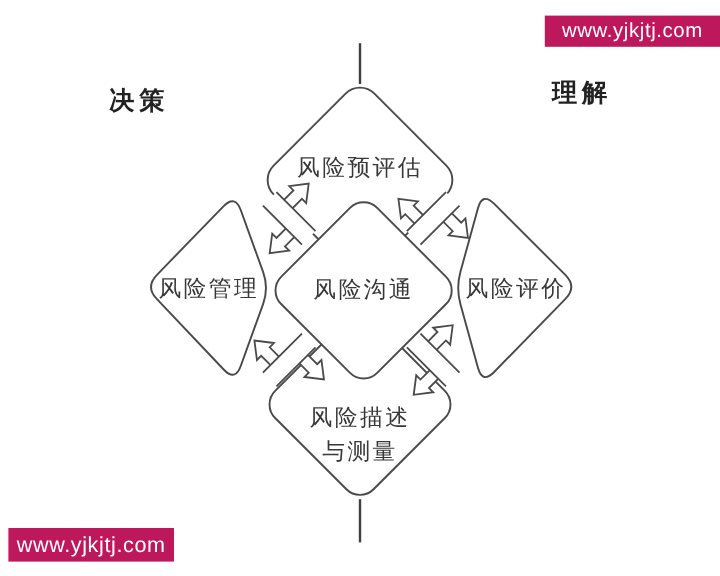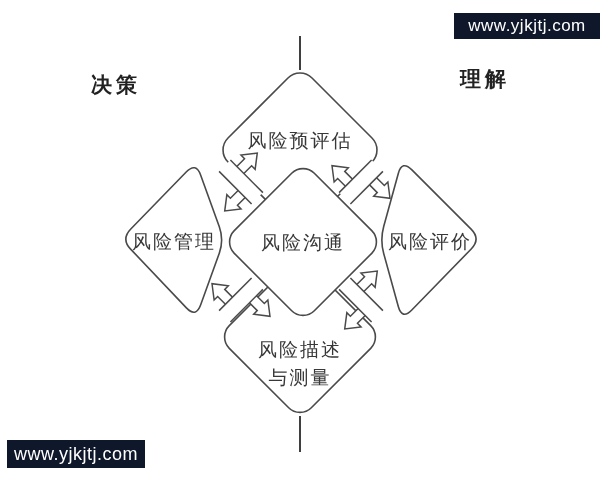--- a/index.html
+++ b/index.html
@@ -19,21 +19,21 @@
   .node-label{
     font-size:19px;fill:#383838;letter-spacing:2px;
     text-anchor:middle;
   }
   .side-label{
     font-size:21px;font-weight:bold;fill:#222222;letter-spacing:4px;
     text-anchor:middle;
   }
   .watermark{
     position:absolute;
-    background:#0f172a;
+    background:#be185d;
     color:#ffffff;
     display:flex;align-items:center;justify-content:center;
     font-size:17px;
     letter-spacing:0.5px;
   }
   .wm-top{right:0;top:13px;width:146px;height:26px;}
   .wm-bottom{left:7px;top:440px;width:138px;height:28px;font-size:18px;}
 </style>
 </head>
 <body>

